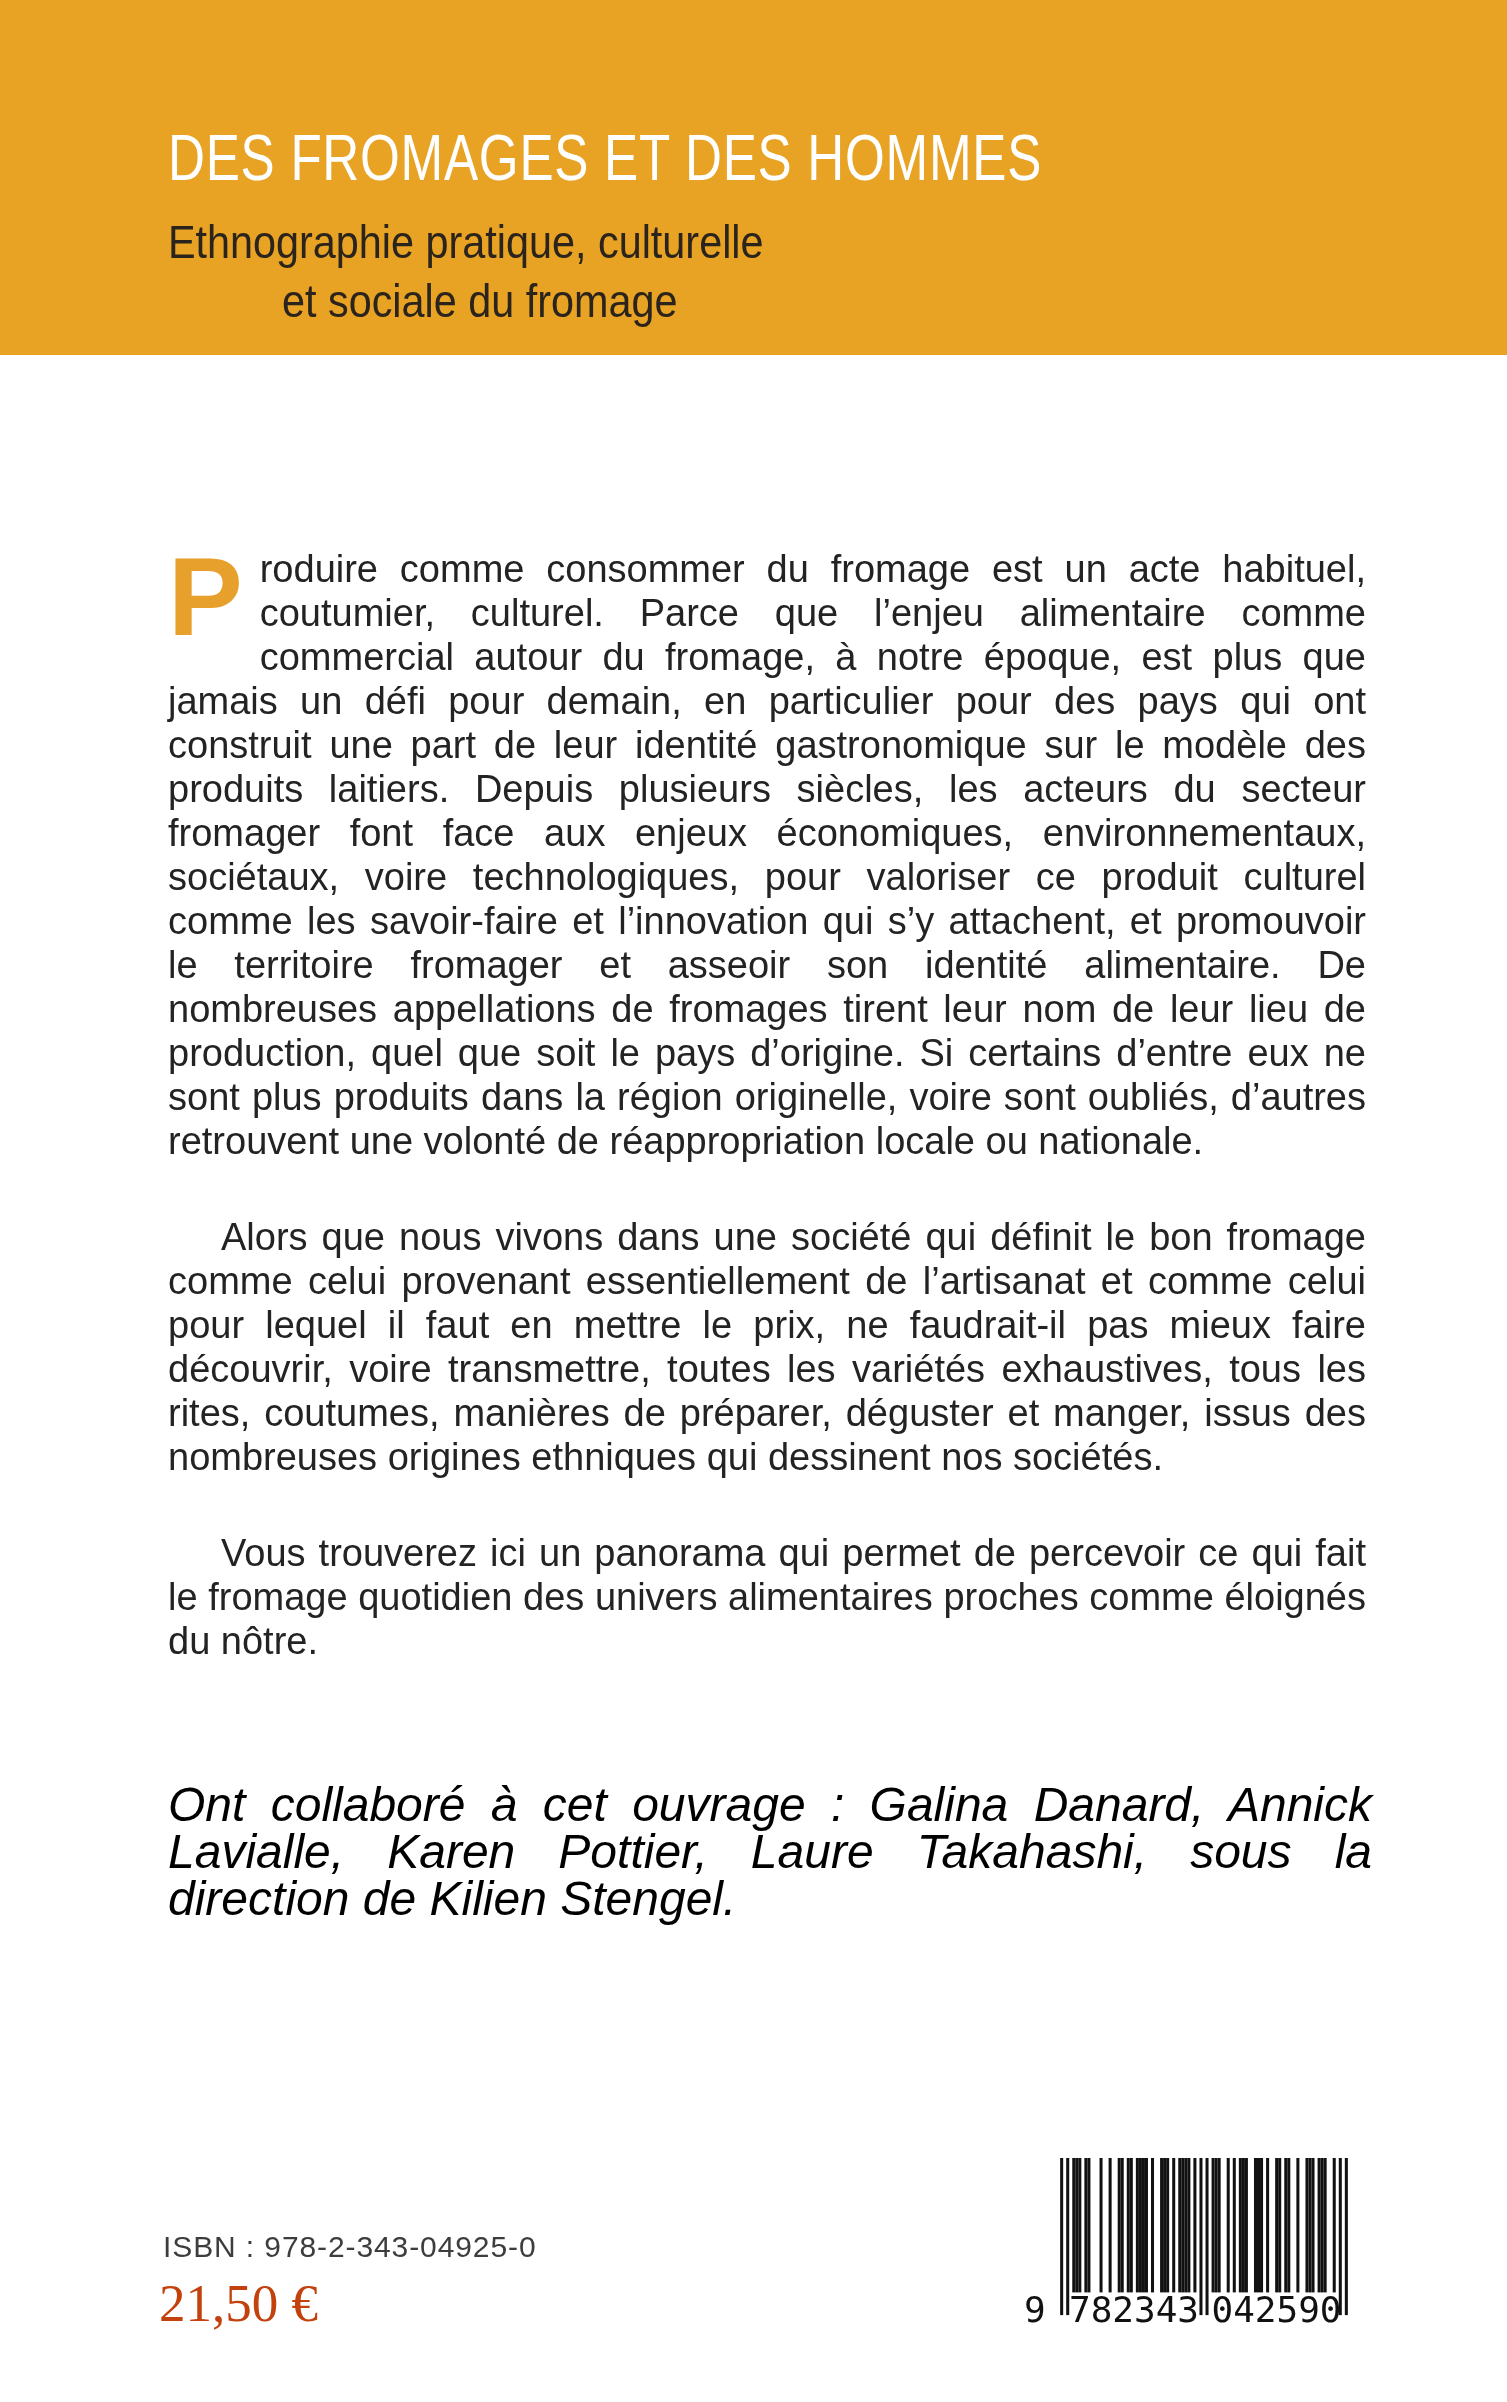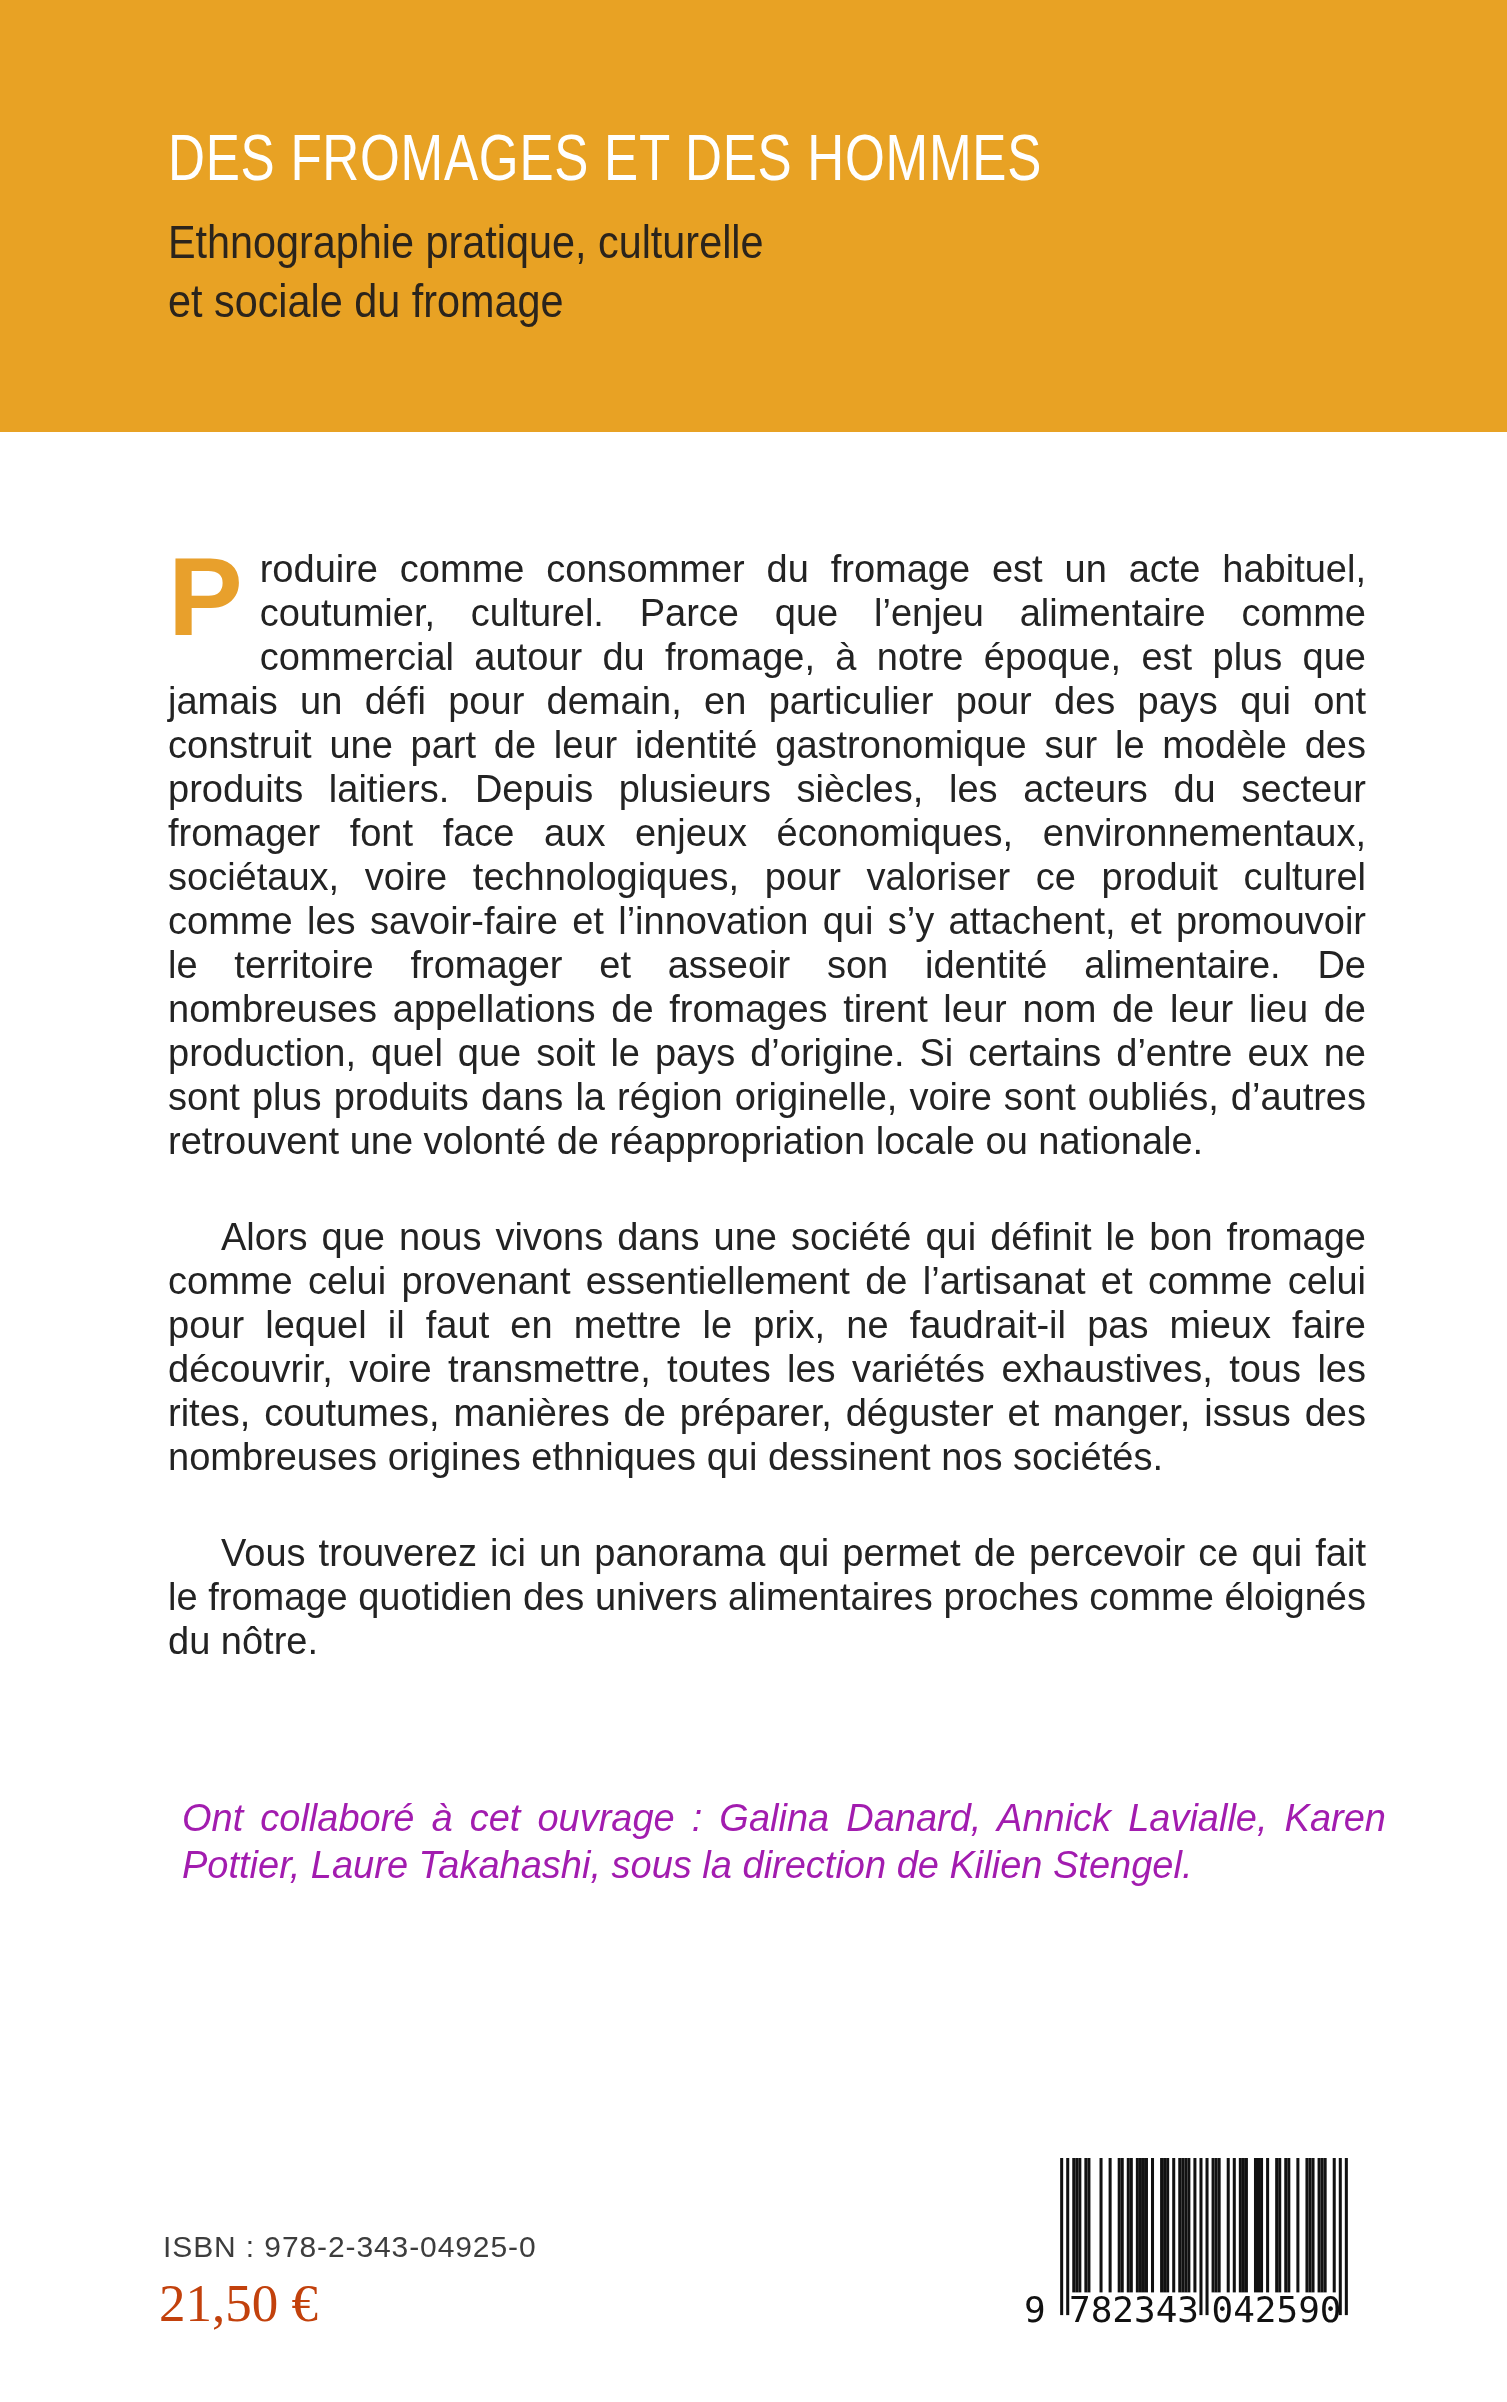--- a/index.html
+++ b/index.html
@@ -4,21 +4,21 @@
 <style>
   html,body{margin:0;padding:0;}
   body{
     width:1508px;height:2403px;position:relative;background:#ffffff;
     font-family:"Liberation Sans",sans-serif;
     -webkit-font-smoothing:antialiased;
   }
   .page{position:relative;width:1508px;height:2403px;overflow:hidden;background:#fff;}
 
   
-  .band{position:absolute;left:0;top:0;width:100%;height:432px;background:#E8A224;}
+  .band{position:absolute;left:0;top:0;width:100%;height:355px;background:#E8A224;text-align:center;}
   .title{
     position:absolute;left:168px;top:121px;margin:0;
     font-size:64px;font-weight:300;color:#ffffff;white-space:nowrap;
   }
   .title .squeeze{display:inline-block;transform:scaleX(.80);transform-origin:0 50%;letter-spacing:0.9px;}
   .subtitle{
     position:absolute;left:168px;top:212px;margin:0;
     font-size:47px;line-height:59px;font-weight:400;color:#2b241c;white-space:nowrap;
   }
   .subtitle .squeeze{display:inline-block;transform:scaleX(.88);transform-origin:0 50%;}
@@ -27,23 +27,23 @@
   .body-text{position:absolute;left:168px;top:547px;width:1198px;color:#232323;}
   .para{margin:0;font-size:38px;line-height:44px;text-align:justify;font-weight:300;}
   .para + .para{margin-top:52px;}
   .indent{text-indent:53px;}
   .dropcap{
     float:left;font-size:112px;line-height:87px;font-weight:700;
     color:#E8A02C;padding:5.7px 17px 0 0;
   }
 
   .collab{
-    position:absolute;left:168px;top:1781px;width:1204px;margin:14px;
-    font-size:38px;line-height:47px;font-style:italic;font-weight:300;
-    color:#a21caf;text-align:justify;
+    position:absolute;left:168px;top:1781px;width:1204px;margin:0;
+    font-size:48px;line-height:47px;font-style:italic;font-weight:300;
+    color:#000000;text-align:justify;
   }
 
   
   .isbn{
     position:absolute;left:163px;top:2230px;
     font-size:30px;font-weight:300;letter-spacing:0.9px;color:#3d3d3d;white-space:nowrap;
   }
   .price{
     position:absolute;left:159px;top:2273px;
     font-family:"Liberation Serif",serif;font-size:53px;color:#c2410c;white-space:nowrap;

